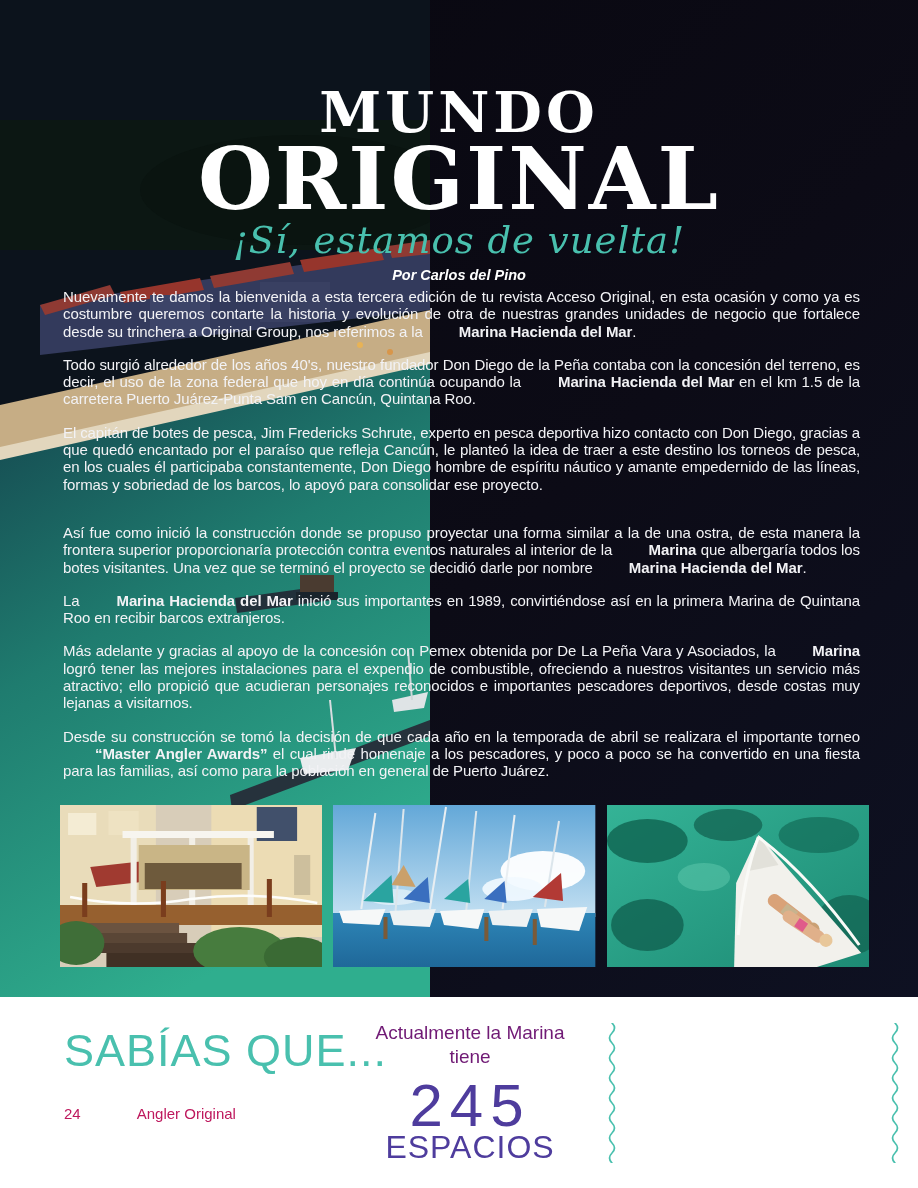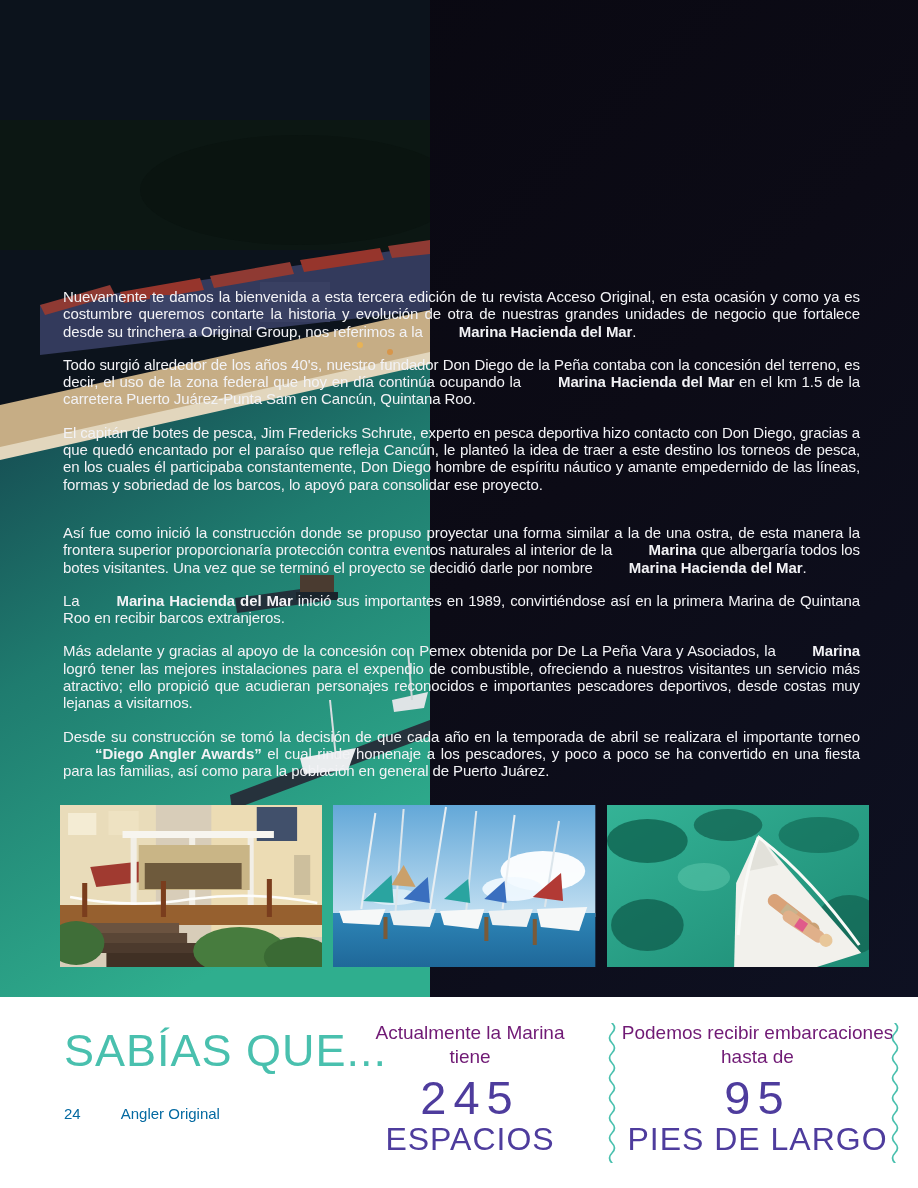--- a/index.html
+++ b/index.html
@@ -57,28 +57,28 @@
     position:absolute; left:0; top:997px; width:918px; height:191px; background:#fff;
   }
   .sabias-heading {
     position:absolute; left:64px; top:28px; color:#49c0ae;
     font-size:45px; letter-spacing:1px; font-weight:400;
   }
   .stat { position:absolute; text-align:center; }
   .stat-1 { left:360px; top:24px; width:220px; }
   .stat-2 { left:620px; top:24px; width:275px; }
   .stat-intro { color:#701a75; font-weight:400; font-size:19px; line-height:24px; }
-  .stat-number { color:#4e3c9d; font-size:47px; line-height:50px; letter-spacing:7px; margin-top:4px; }
+  .stat-number { color:#4e3c9d; font-size:60px; line-height:50px; letter-spacing:7px; margin-top:12px; }
   .stat-unit { color:#4e3c9d; font-size:32px; line-height:30px; letter-spacing:1px; margin-top:1px; }
   .wavy { position:absolute; top:26px; width:14px; height:140px; }
   .wavy-1 { left:605px; }
   .wavy-2 { left:888px; }
   .page-footer {
-    position:absolute; left:64px; top:108px; display:flex; gap:40px;
-    color:#0369a1; font-size:15px;
+    position:absolute; left:64px; top:108px; display:flex; gap:56px;
+    color:#be185d; font-size:15px;
   }
 </style>
 </head>
 <body>
 
 <div class="page">
 
   <section class="hero">
 
     <svg class="hero-bg" viewBox="0 0 430 997" preserveAspectRatio="none" aria-hidden="true">
@@ -116,32 +116,38 @@
       <rect x="296" y="592" width="42" height="8" fill="#1a242c"></rect>
 
       <polygon points="230,795 430,720 430,736 232,810" fill="#26323c"></polygon>
       <polygon points="300,758 356,748 348,770 304,774" fill="#e9ecee"></polygon>
       <line x1="330" y1="700" x2="336" y2="758" stroke="#d8dde0" stroke-width="2"></line>
       <polygon points="392,700 428,692 424,708 394,712" fill="#dfe4e6"></polygon>
       <line x1="408" y1="650" x2="412" y2="700" stroke="#cfd6d9" stroke-width="2"></line>
     </svg>
     <div class="hero-shade"></div>
 
+    <div class="title-block">
+      <div class="title-line1">MUNDO</div>
+      <div class="title-line2">ORIGINAL</div>
+      <div class="tagline">¡Sí, estamos de vuelta!</div>
+      <div class="byline">Por Carlos del Pino</div>
+    </div>
 
     <div class="columns">
       <div class="col">
         <p class="para"><span>Nuevamente te damos la bienvenida a esta tercera edición de tu revista Acceso Original, en esta ocasión y como ya es costumbre queremos contarte la historia y evolución de otra de nuestras grandes unidades de negocio que fortalece desde su trinchera a Original Group, nos referimos a la </span><span class="b">Marina Hacienda del Mar</span><span>.</span></p>
         <p class="para"><span>Todo surgió alrededor de los años 40's, nuestro fundador Don Diego de la Peña contaba con la concesión del terreno, es decir, el uso de la zona federal que hoy en día continúa ocupando la </span><span class="b">Marina Hacienda del Mar</span><span> en el km 1.5 de la carretera Puerto Juárez-Punta Sam en Cancún, Quintana Roo.</span></p>
         <p class="para"><span>El capitán de botes de pesca, Jim Fredericks Schrute, experto en pesca deportiva hizo contacto con Don Diego, gracias a que quedó encantado por el paraíso que refleja Cancún, le planteó la idea de traer a este destino los torneos de pesca, en los cuales él participaba constantemente, Don Diego hombre de espíritu náutico y amante empedernido de las líneas, formas y sobriedad de los barcos, lo apoyó para consolidar ese proyecto.</span></p>
       </div>
       <div class="col">
         <p class="para"><span>Así fue como inició la construcción donde se propuso proyectar una forma similar a la de una ostra, de esta manera la frontera superior proporcionaría protección contra eventos naturales al interior de la </span><span class="b">Marina</span><span> que albergaría todos los botes visitantes. Una vez que se terminó el proyecto se decidió darle por nombre </span><span class="b">Marina Hacienda del Mar</span><span>.</span></p>
         <p class="para"><span>La </span><span class="b">Marina Hacienda del Mar</span><span> inició sus importantes en 1989, convirtiéndose así en la primera Marina de Quintana Roo en recibir barcos extranjeros.</span></p>
         <p class="para"><span>Más adelante y gracias al apoyo de la concesión con Pemex obtenida por De La Peña Vara y Asociados, la </span><span class="b">Marina</span><span> logró tener las mejores instalaciones para el expendio de combustible, ofreciendo a nuestros visitantes un servicio más atractivo; ello propició que acudieran personajes reconocidos e importantes pescadores deportivos, desde costas muy lejanas a visitarnos.</span></p>
-        <p class="para"><span>Desde su construcción se tomó la decisión de que cada año en la temporada de abril se realizara el importante torneo </span><span class="b">“Diego Angler Awards”</span><span> el cual rinde homenaje a los pescadores, y poco a poco se ha convertido en una fiesta para las familias, así como para la población en general de Puerto Juárez.</span></p>
+        <p class="para"><span>Desde su construcción se tomó la decisión de que cada año en la temporada de abril se realizara el importante torneo </span><span class="b">“Master Angler Awards”</span><span> el cual rinde homenaje a los pescadores, y poco a poco se ha convertido en una fiesta para las familias, así como para la población en general de Puerto Juárez.</span></p>
       </div>
     </div>
 
     <div class="photo-row">
 
       <svg class="photo" viewBox="0 0 260 162" preserveAspectRatio="none" aria-label="marina-terrace-photo">
         <rect width="260" height="162" fill="#d8cdb9"></rect>
         <rect x="0" y="0" width="95" height="120" fill="#e9dcba"></rect>
         <rect x="8" y="8" width="28" height="22" fill="#f4ecd4"></rect>
         <rect x="48" y="6" width="30" height="24" fill="#eee2c2"></rect>
@@ -257,25 +263,20 @@
     <div class="stat stat-1">
       <div class="stat-intro">Actualmente la Marina tiene</div>
       <div class="stat-number">245</div>
       <div class="stat-unit">ESPACIOS</div>
     </div>
 
     <svg class="wavy wavy-1" viewBox="0 0 14 140" aria-hidden="true">
       <path d="M7 0 q5 5 0 10 q-5 5 0 10 q5 5 0 10 q-5 5 0 10 q5 5 0 10 q-5 5 0 10 q5 5 0 10 q-5 5 0 10 q5 5 0 10 q-5 5 0 10 q5 5 0 10 q-5 5 0 10 q5 5 0 10 q-5 5 0 10" fill="none" stroke="#49c0ae" stroke-width="1.7" stroke-linecap="round"></path>
     </svg>
 
-    <div class="stat stat-2">
-      <div class="stat-intro">Podemos recibir embarcaciones hasta de</div>
-      <div class="stat-number">95</div>
-      <div class="stat-unit">PIES DE LARGO</div>
-    </div>
 
     <svg class="wavy wavy-2" viewBox="0 0 14 140" aria-hidden="true">
       <path d="M7 0 q5 5 0 10 q-5 5 0 10 q5 5 0 10 q-5 5 0 10 q5 5 0 10 q-5 5 0 10 q5 5 0 10 q-5 5 0 10 q5 5 0 10 q-5 5 0 10 q5 5 0 10 q-5 5 0 10 q5 5 0 10 q-5 5 0 10" fill="none" stroke="#49c0ae" stroke-width="1.7" stroke-linecap="round"></path>
     </svg>
 
     <div class="page-footer">
       <span>24</span>
       <span>Angler Original</span>
     </div>
   </section>

